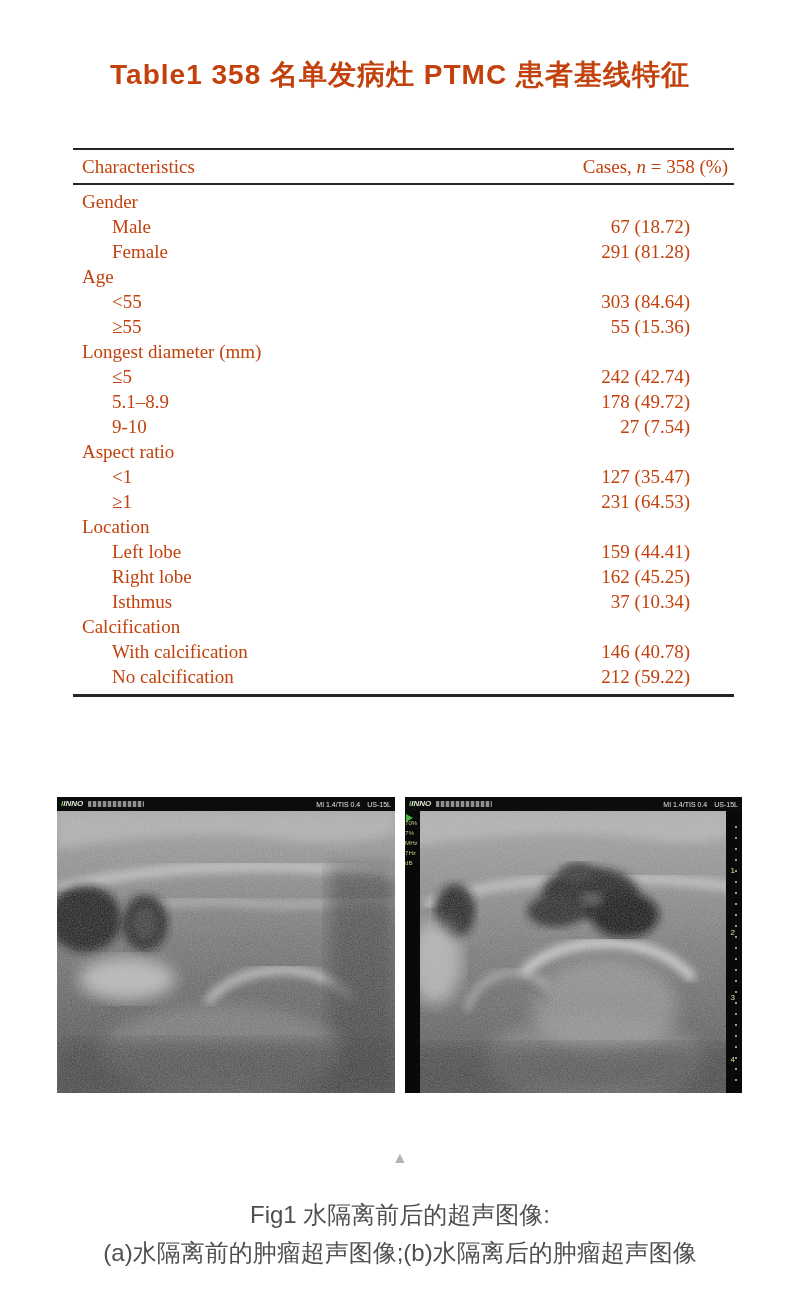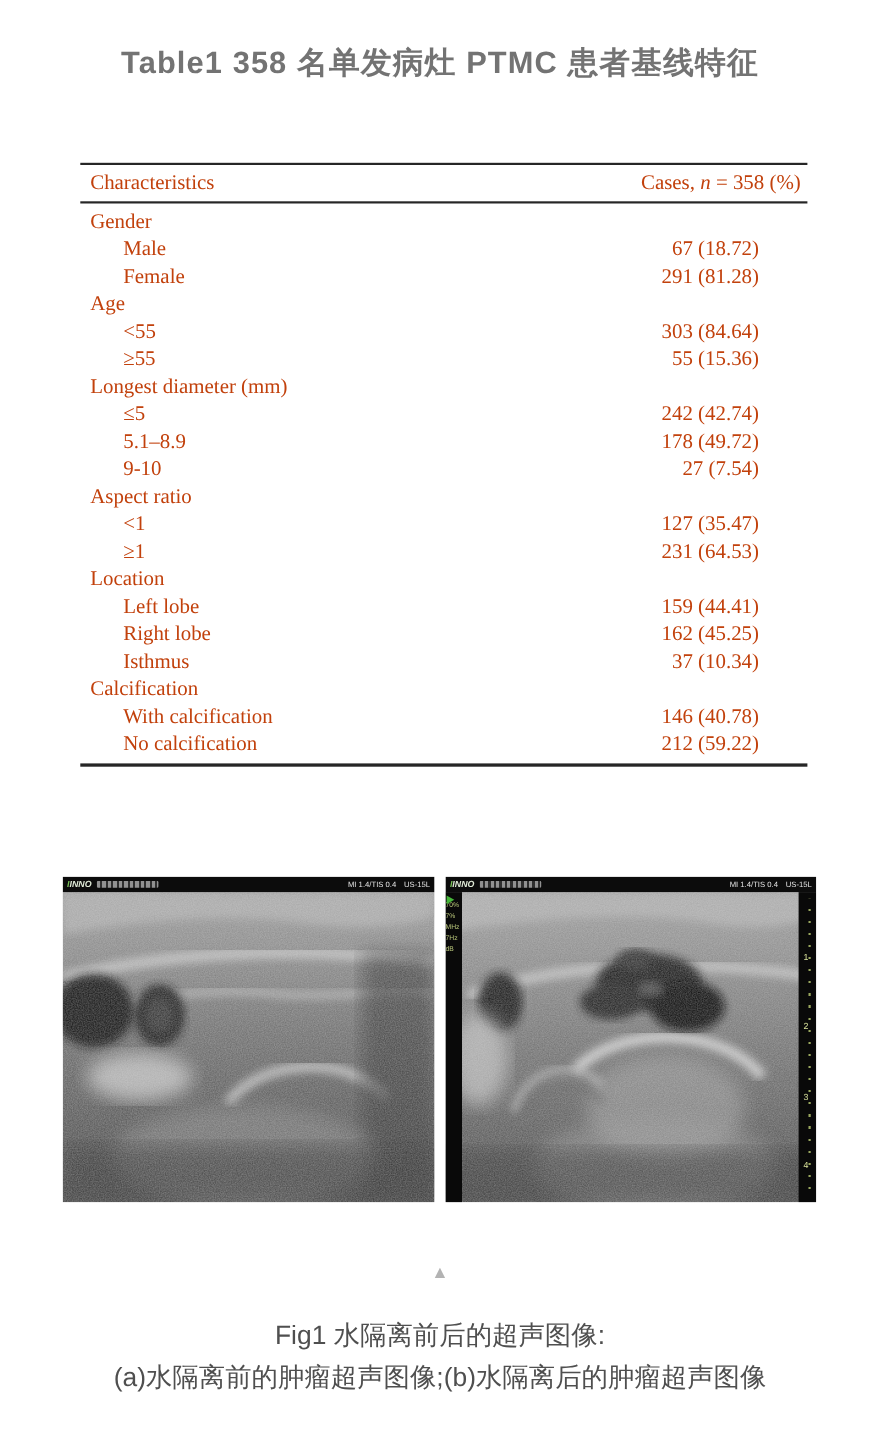--- a/index.html
+++ b/index.html
@@ -2,42 +2,42 @@
 <html><head>
 <meta charset="utf-8">
 <style>
   html,body{margin:0;padding:0}
   body{
     width:800px;height:1308px;position:relative;background:#ffffff;
     font-family:"Liberation Sans",sans-serif;overflow:hidden;
   }
   
   .page-title{
-    position:absolute;top:38px;left:0;width:100%;text-align:center;
-    font-size:28px;font-weight:bold;color:#737373;letter-spacing:1px;
+    position:absolute;top:56px;left:0;width:100%;text-align:center;
+    font-size:28px;font-weight:bold;color:#c2410c;letter-spacing:1px;
   }
   
   .tablewrap{position:absolute;left:73px;top:148px;width:661px;color:#c2410c}
   .thead{
     display:flex;justify-content:space-between;align-items:center;
     border-top:2px solid #262626;border-bottom:2px solid #262626;
     height:33px;font-family:"Liberation Serif",serif;font-size:19px;
     padding-left:9px;padding-right:6px;
   }
   .thead .cases em{font-style:italic;font-family:"Liberation Serif",serif}
   .tbody{border-bottom:3px solid #262626;padding:4px 0 5px}
   .trow{
     display:flex;justify-content:space-between;height:25px;line-height:25px;
     font-family:"Liberation Serif",serif;font-size:19px;
   }
   .tlabel{padding-left:9px;white-space:nowrap}
   .tlabel.indent{padding-left:39px}
   .tval{padding-right:44px;white-space:nowrap}
   
-  .fig{position:absolute;top:797px;height:296px;background:#e5e5e5;overflow:hidden}
+  .fig{position:absolute;top:797px;height:296px;background:#0f172a;overflow:hidden}
   .figA{left:57px;width:338px}
   .figB{left:405px;width:337px}
   .ushead{
     position:absolute;top:0;left:0;right:0;height:14px;background:#0c0c0c;
     display:flex;align-items:center;gap:5px;padding:0 4px;z-index:5;box-sizing:border-box;
   }
   .uslogo{font-size:8px;font-weight:bold;font-style:italic;color:#dfe9d6;line-height:14px}
   .uslogo b{color:#79c257}
   .clinicblur{height:6px;width:56px;border-radius:1px;opacity:.75;
     background:repeating-linear-gradient(90deg,#bdbdbd 0 3px,#3a3a3a 3px 5px)}

